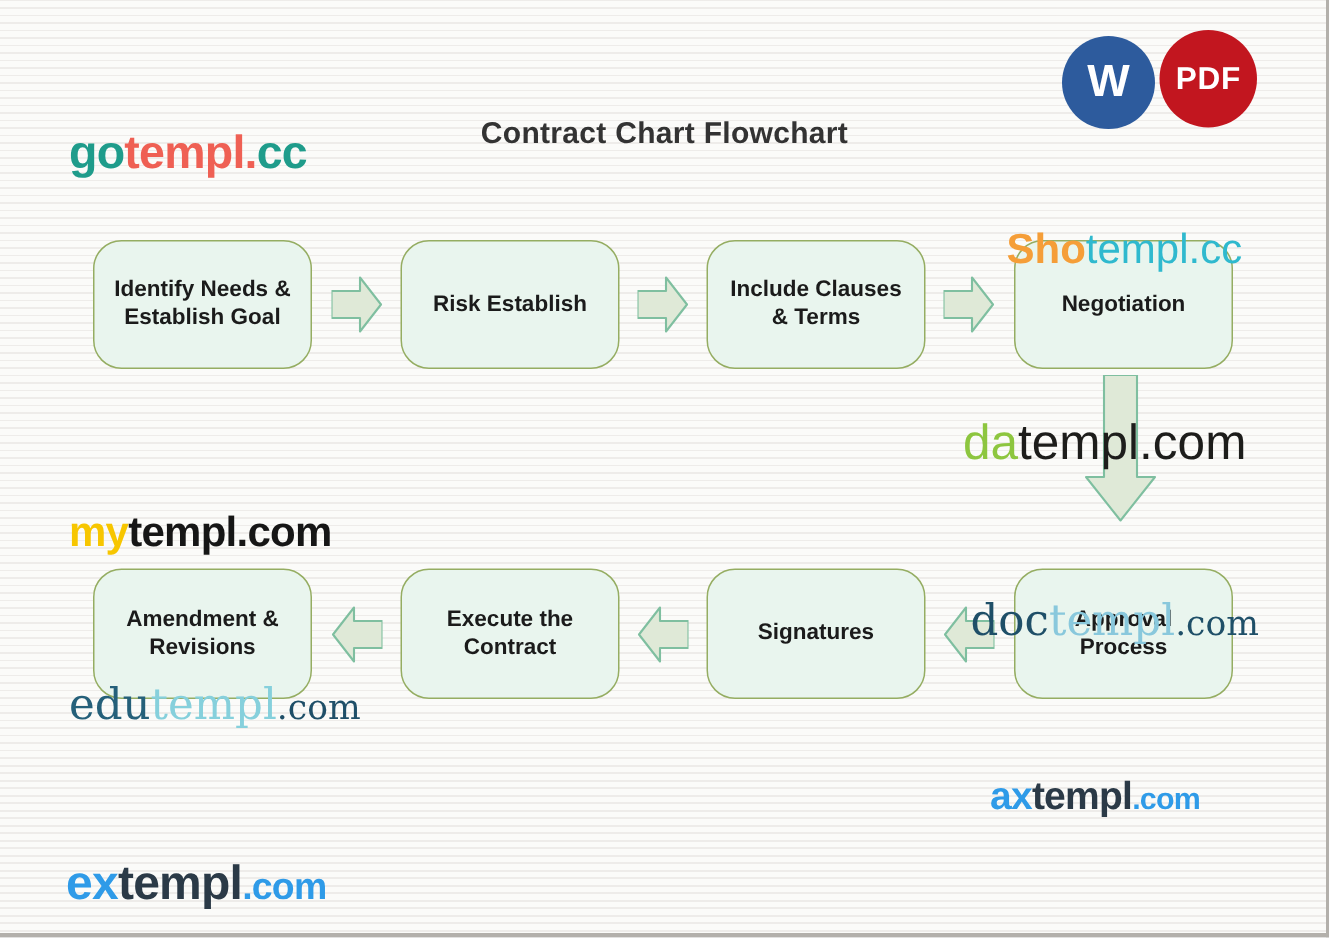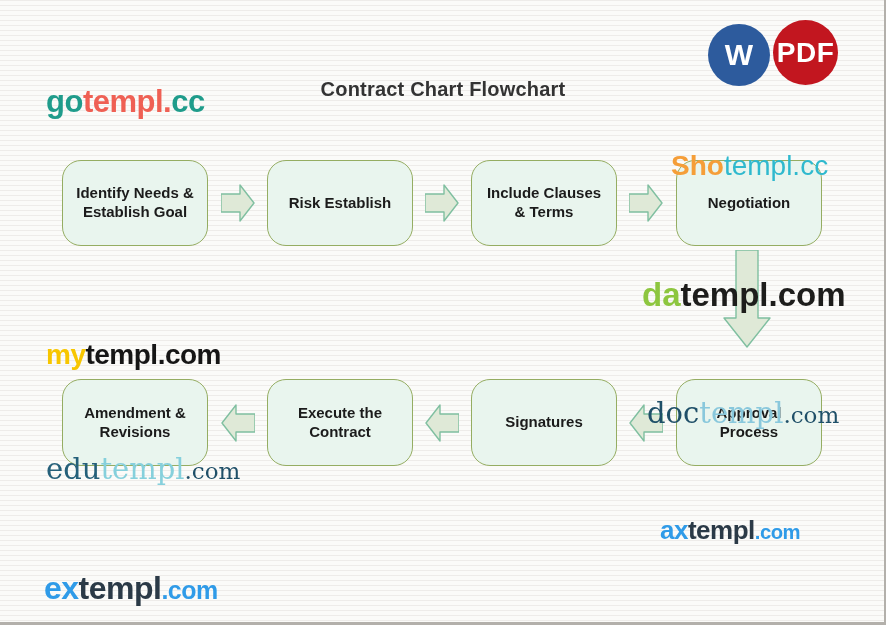--- a/index.html
+++ b/index.html
@@ -14,21 +14,21 @@
     box-sizing:border-box;
   }
   
   .page-title{
     position:absolute;left:0;top:78px;width:886px;text-align:center;
     font-size:20px;font-weight:bold;color:#333333;letter-spacing:.2px;
   }
   
   .badge{position:absolute;border-radius:50%;display:flex;align-items:center;justify-content:center;color:#fff;font-weight:bold;}
   .badge-w{left:708px;top:24px;width:62px;height:62px;background:#2d5b9d;font-size:30px;z-index:5;}
-  .badge-pdf{left:773px;top:20px;width:65px;height:65px;background:#c2161f;font-size:28px;letter-spacing:.5px;z-index:6;}
+  .badge-pdf{left:773px;top:20px;width:65px;height:65px;background:#c2161f;font-size:21px;letter-spacing:.5px;z-index:6;}
   
   .flow-box{
     position:absolute;width:146px;height:86px;box-sizing:border-box;
     background:#e9f5ee;border:1px solid #95ad62;border-radius:19px;
     display:flex;align-items:center;justify-content:center;text-align:center;
     font-size:15px;font-weight:600;color:#1b1b1b;line-height:1.25;
     padding:4px 9px;z-index:2;
   }
   .r1{top:160px;} .r2{top:379px;height:87px;}
   .bx1{left:62px;} .bx2{left:267px;} .bx3{left:471px;} .bx4{left:676px;}
@@ -41,21 +41,21 @@
   .ar-down{left:723px;top:250px;}
   
   .wm{position:absolute;white-space:nowrap;z-index:3;}
   .wm-gotempl{left:46px;top:84px;font-size:31px;font-weight:bold;letter-spacing:-.5px;}
   .wm-gotempl .teal{color:#1f9c8b;} .wm-gotempl .coral{color:#ef6054;}
   .wm-oxtempl{left:48px;top:207px;color:#111;}
   .wm-oxtempl .ox-name{font-family:"DejaVu Sans",sans-serif;font-size:25px;font-weight:900;letter-spacing:-1px;transform:scaleY(1.12);transform-origin:top left;display:block;}
   .wm-oxtempl .ox-tag{display:block;margin-top:5px;font-size:10px;font-weight:bold;letter-spacing:3.2px;color:#b3bcc3;}
   .wm-shotempl{left:671px;top:150px;font-size:28px;}
   .wm-shotempl .sho{color:#f59e38;font-weight:bold;} .wm-shotempl .cyan{color:#2fb9ce;}
-  .wm-datempl{left:642px;top:276px;font-size:33px;font-weight:700;z-index:4;}
+  .wm-datempl{left:642px;top:276px;font-size:33px;font-weight:400;z-index:4;}
   .wm-datempl .green{color:#8dc63f;} .wm-datempl .dark{color:#1d1d1b;}
   .wm-mytempl{left:46px;top:339px;font-size:28px;font-weight:800;letter-spacing:-.5px;}
   .wm-mytempl .yellow{color:#f7c600;} .wm-mytempl .black{color:#161616;}
   .wm-serif{font-family:"DejaVu Serif",serif;font-weight:normal;z-index:4;}
   .wm-doctempl{left:647px;top:396px;font-size:29px;}
   .wm-doctempl .navy{color:#1f4f68;} .wm-doctempl .lightblue{color:#89c8dc;}
   .wm-doctempl .dotcom{font-size:23px;color:#1f4f68;}
   .wm-edutempl{left:46px;top:452px;font-size:29px;}
   .wm-edutempl .navy{color:#25607a;} .wm-edutempl .lightblue{color:#86d0dc;}
   .wm-edutempl .dotcom{font-size:23px;color:#1f4f68;}

